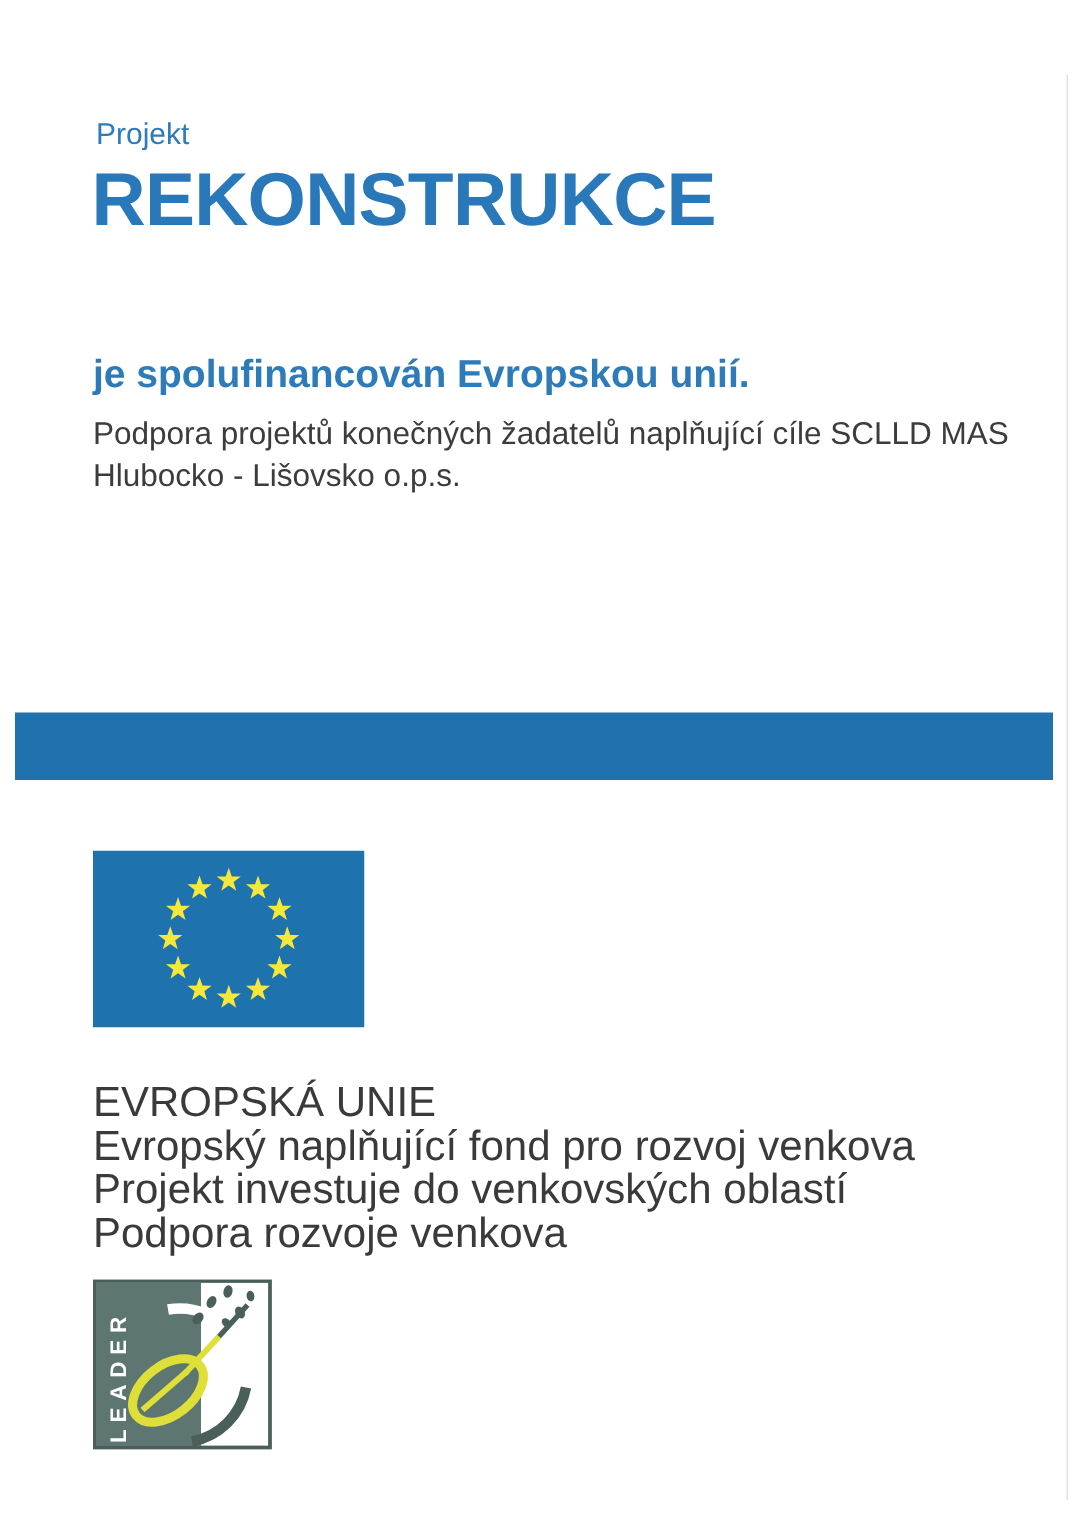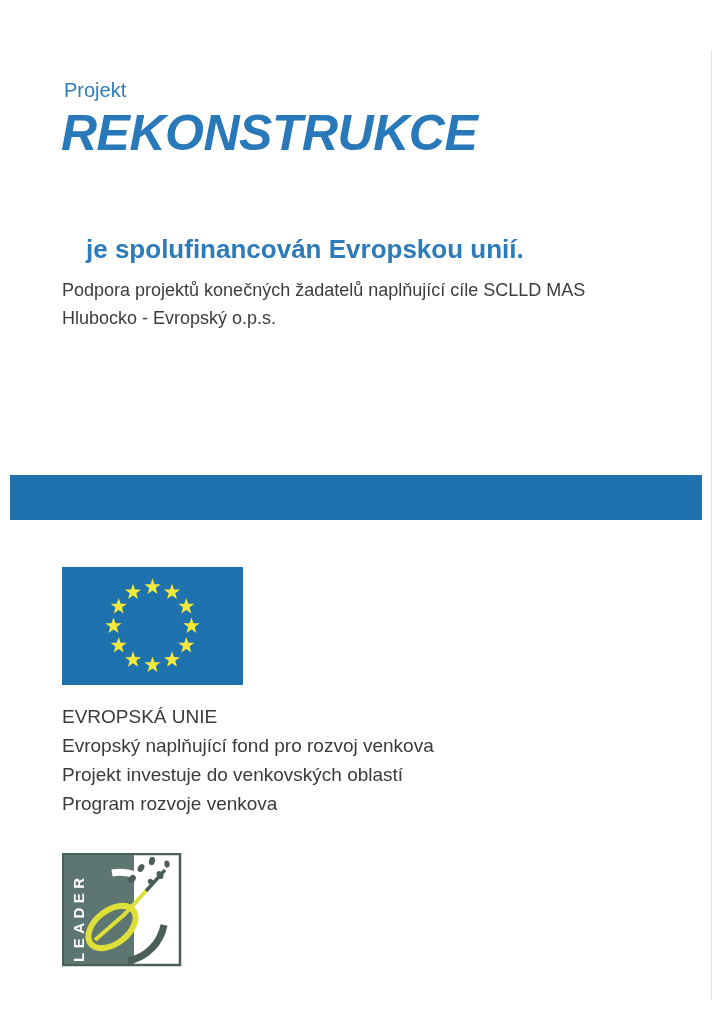--- a/index.html
+++ b/index.html
@@ -34,37 +34,35 @@
   .main-title {
     position: absolute;
     left: 61px;
     top: 103px;
     font-size: 50px;
     line-height: 61px;
     font-weight: bold;
     letter-spacing: -0.5px;
     color: #2878ba;
     white-space: nowrap;
-    font-style: italic;
   }
   .subtitle {
     position: absolute;
     left: 62px;
     top: 234px;
     font-size: 26px;
     font-weight: bold;
     color: #2d7bb8;
     white-space: nowrap;
-    margin-left: 24px;
   }
   .description {
     position: absolute;
     left: 62px;
     top: 276px;
-    font-size: 18px;
+    font-size: 21px;
     line-height: 28px;
     color: #3c3c3c;
     white-space: nowrap;
   }
   .blue-bar {
     position: absolute;
     left: 10px;
     top: 475px;
     width: 692px;
     height: 45px;
@@ -73,22 +71,22 @@
   .eu-flag {
     position: absolute;
     left: 62px;
     top: 567px;
     width: 181px;
     height: 118px;
   }
   .eu-text {
     position: absolute;
     left: 62px;
-    top: 702px;
-    font-size: 19px;
+    top: 720px;
+    font-size: 28px;
     line-height: 29px;
     color: #3a3a3a;
     white-space: nowrap;
   }
   .leader-logo {
     position: absolute;
     left: 62px;
     top: 853px;
     width: 120px;
     height: 114px;
@@ -104,21 +102,21 @@
   <div class="project-label">Projekt</div>
 
   <div class="main-title">
     <div>REKONSTRUKCE</div>
   </div>
 
   <div class="subtitle">je spolufinancován Evropskou unií.</div>
 
   <div class="description">
     <div>Podpora projektů konečných žadatelů naplňující cíle SCLLD MAS</div>
-    <div>Hlubocko - Evropský o.p.s.</div>
+    <div>Hlubocko - Lišovsko o.p.s.</div>
   </div>
 
   <div class="blue-bar"></div>
 
   <svg class="eu-flag" viewBox="0 0 181 118" xmlns="http://www.w3.org/2000/svg">
     <defs>
       <polygon id="star" points="0,-8.5 2,-2.75 8.08,-2.63 3.23,1.05 5,6.88 0,3.4 -5,6.88 -3.23,1.05 -8.08,-2.63 -2,-2.75" fill="#f6e83b"></polygon>
     </defs>
     <rect x="0" y="0" width="181" height="118" fill="#1e72ad"></rect>
     <use href="#star" transform="translate(90.5,20)"></use>
@@ -132,21 +130,21 @@
     <use href="#star" transform="translate(56.7,78.5)"></use>
     <use href="#star" transform="translate(51.5,59)"></use>
     <use href="#star" transform="translate(56.7,39.5)"></use>
     <use href="#star" transform="translate(71,25.2)"></use>
   </svg>
 
   <div class="eu-text">
     <div>EVROPSKÁ UNIE</div>
     <div>Evropský naplňující fond pro rozvoj venkova</div>
     <div>Projekt investuje do venkovských oblastí</div>
-    <div>Program rozvoje venkova</div>
+    <div>Podpora rozvoje venkova</div>
   </div>
 
   <svg class="leader-logo" viewBox="0 0 120 114" xmlns="http://www.w3.org/2000/svg">
 
     <rect x="1" y="1" width="117" height="111" fill="#ffffff" stroke="#4a5f5a" stroke-width="2.5"></rect>
 
     <rect x="2" y="2" width="70" height="109" fill="#5d7671"></rect>
 
     <path d="M 50 20 A 45 45 0 0 1 95 39" fill="none" stroke="#ffffff" stroke-width="7"></path>
 

